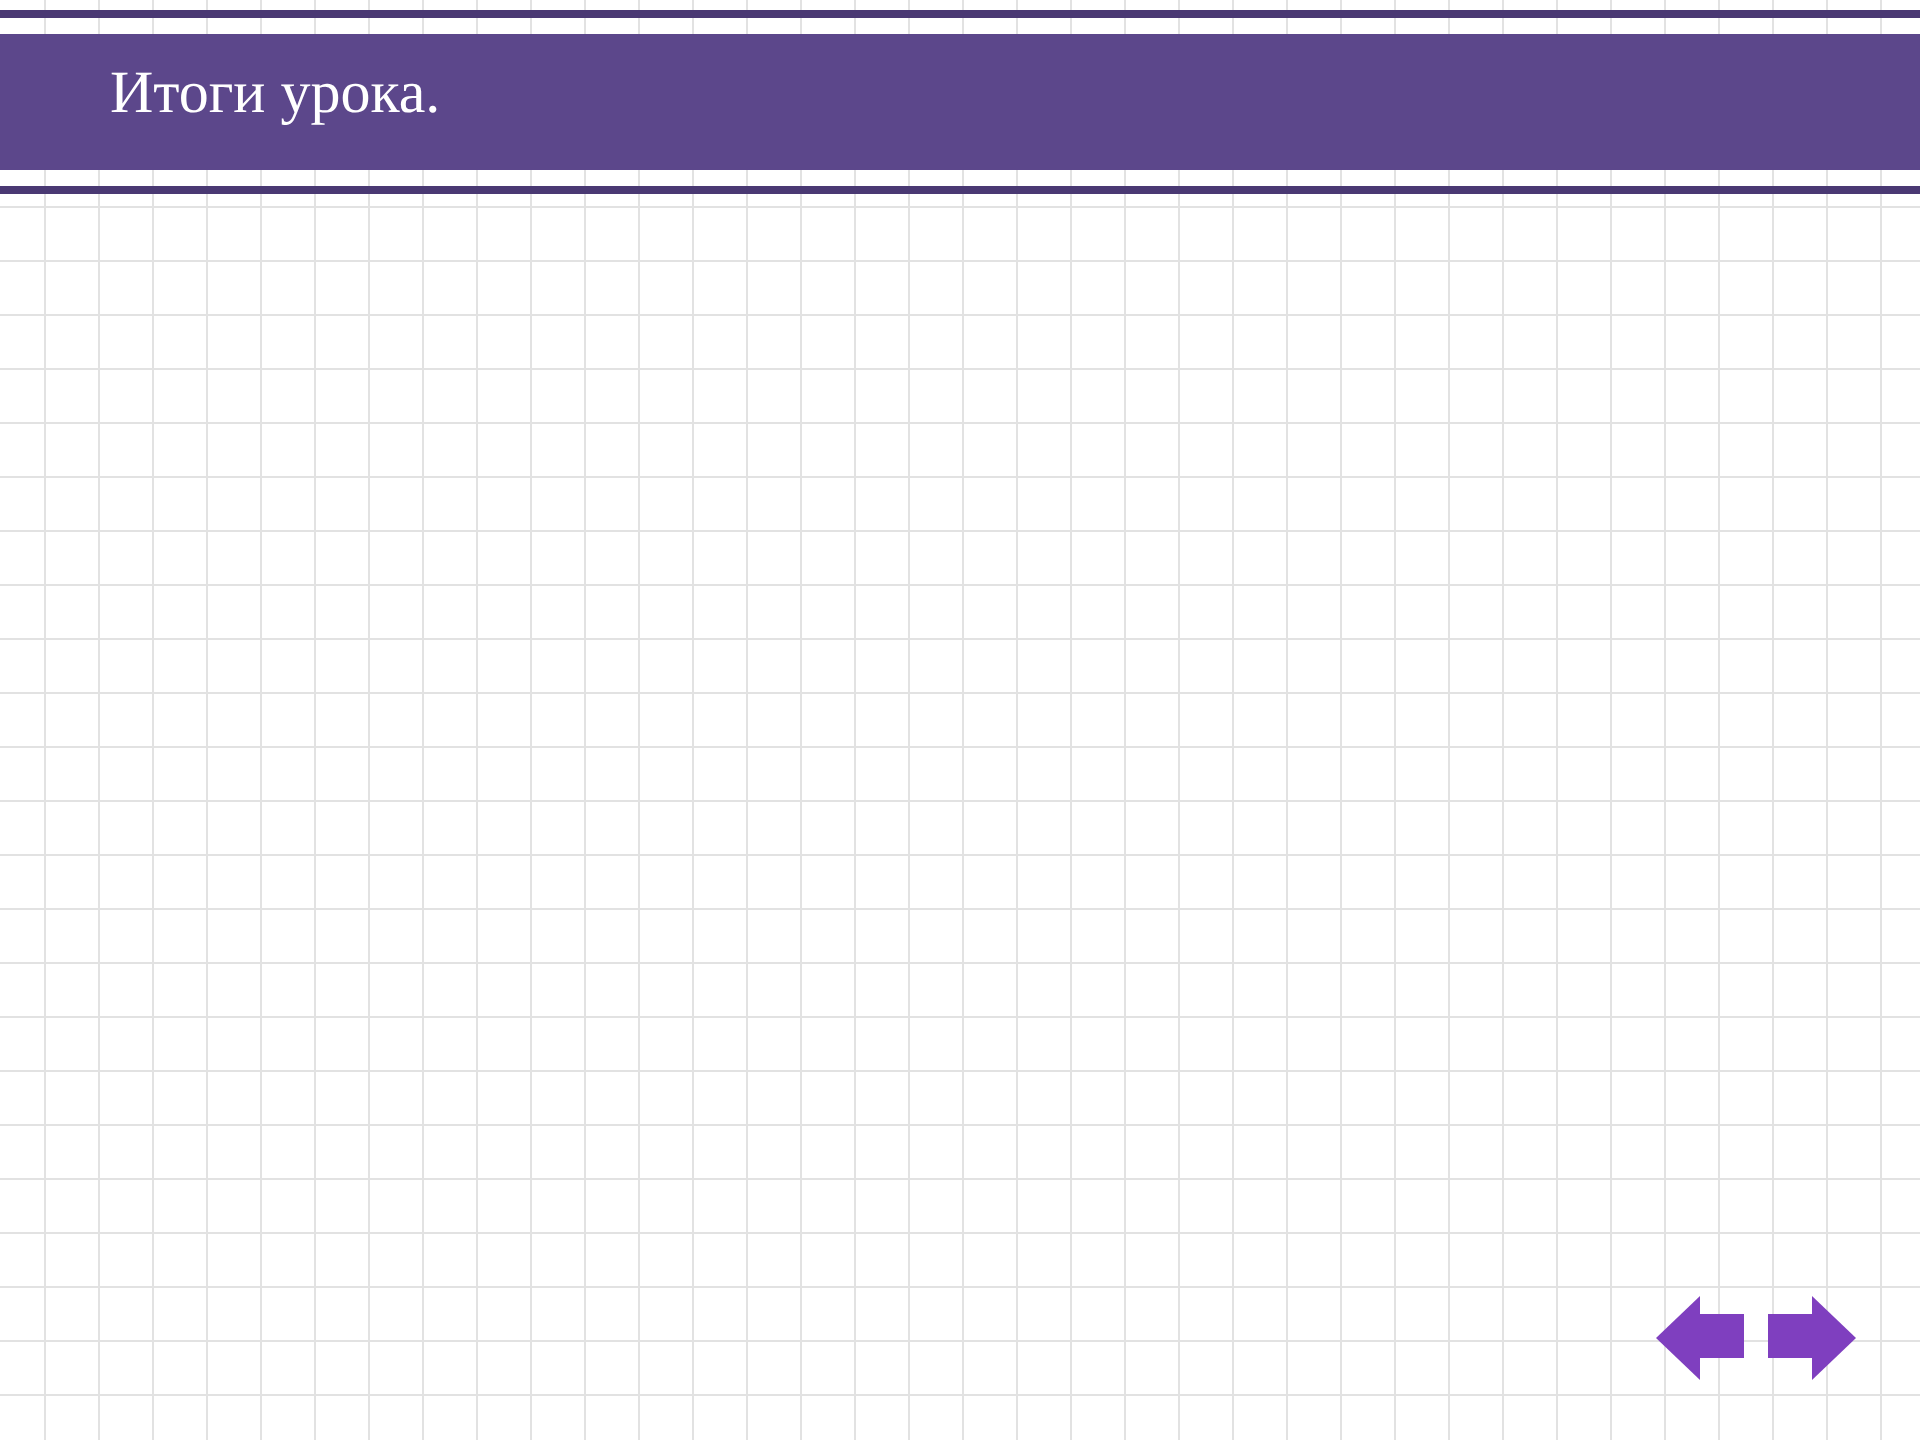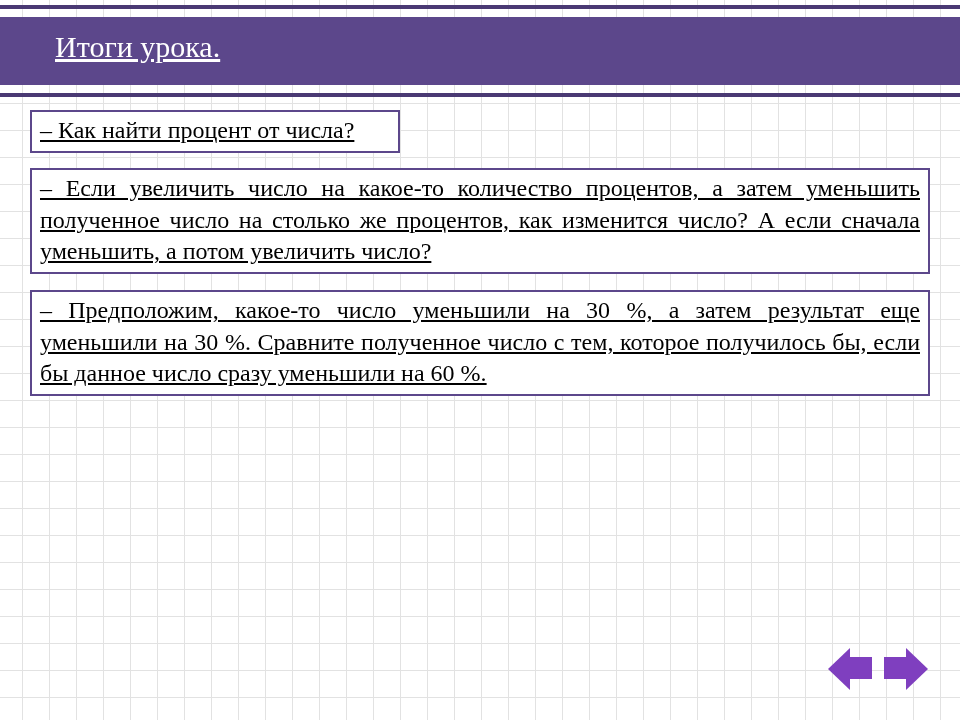--- a/index.html
+++ b/index.html
@@ -1,15 +1,15 @@
 <!DOCTYPE html>
 <html><head>
 <meta charset="utf-8">
 <style>
-  * { box-sizing: border-box; margin: 0; padding: 0; text-decoration: underline; }
+  * { box-sizing: border-box; margin: 0; padding: 0; }
   body {
     width: 960px;
     height: 720px;
     font-family: "Times New Roman", Times, serif;
     background: #f5f5f5;
     position: relative;
     overflow: hidden;
   }
   .slide {
     position: absolute;
@@ -98,23 +98,20 @@
 <body>
 
 <div class="slide">
 
   <div class="title-band band-dark1"></div>
   <div class="title-band band-main"></div>
   <div class="title-band band-dark2"></div>
 
   <div class="title-text">Итоги урока.</div>
 
-  <div class="box q1">– Как найти процент от числа?</div>
-  <div class="box q2">– Если увеличить число на какое-то количество процентов, а затем уменьшить полученное число на столько же процентов, как изменится число? А если сначала уменьшить, а потом увеличить число?</div>
-  <div class="box q3">– Предположим, какое-то число уменьшили на 30 %, а затем результат еще уменьшили на 30 %. Сравните полученное число с тем, которое получилось бы, если бы данное число сразу уменьшили на 60 %.</div>
 
 
   <div class="nav">
     <div class="arrow-btn arrow-left">
         <div class="halo"></div>
       </div>
     <div class="arrow-btn arrow-right">
         <div class="halo"></div>
       </div>
   </div>

